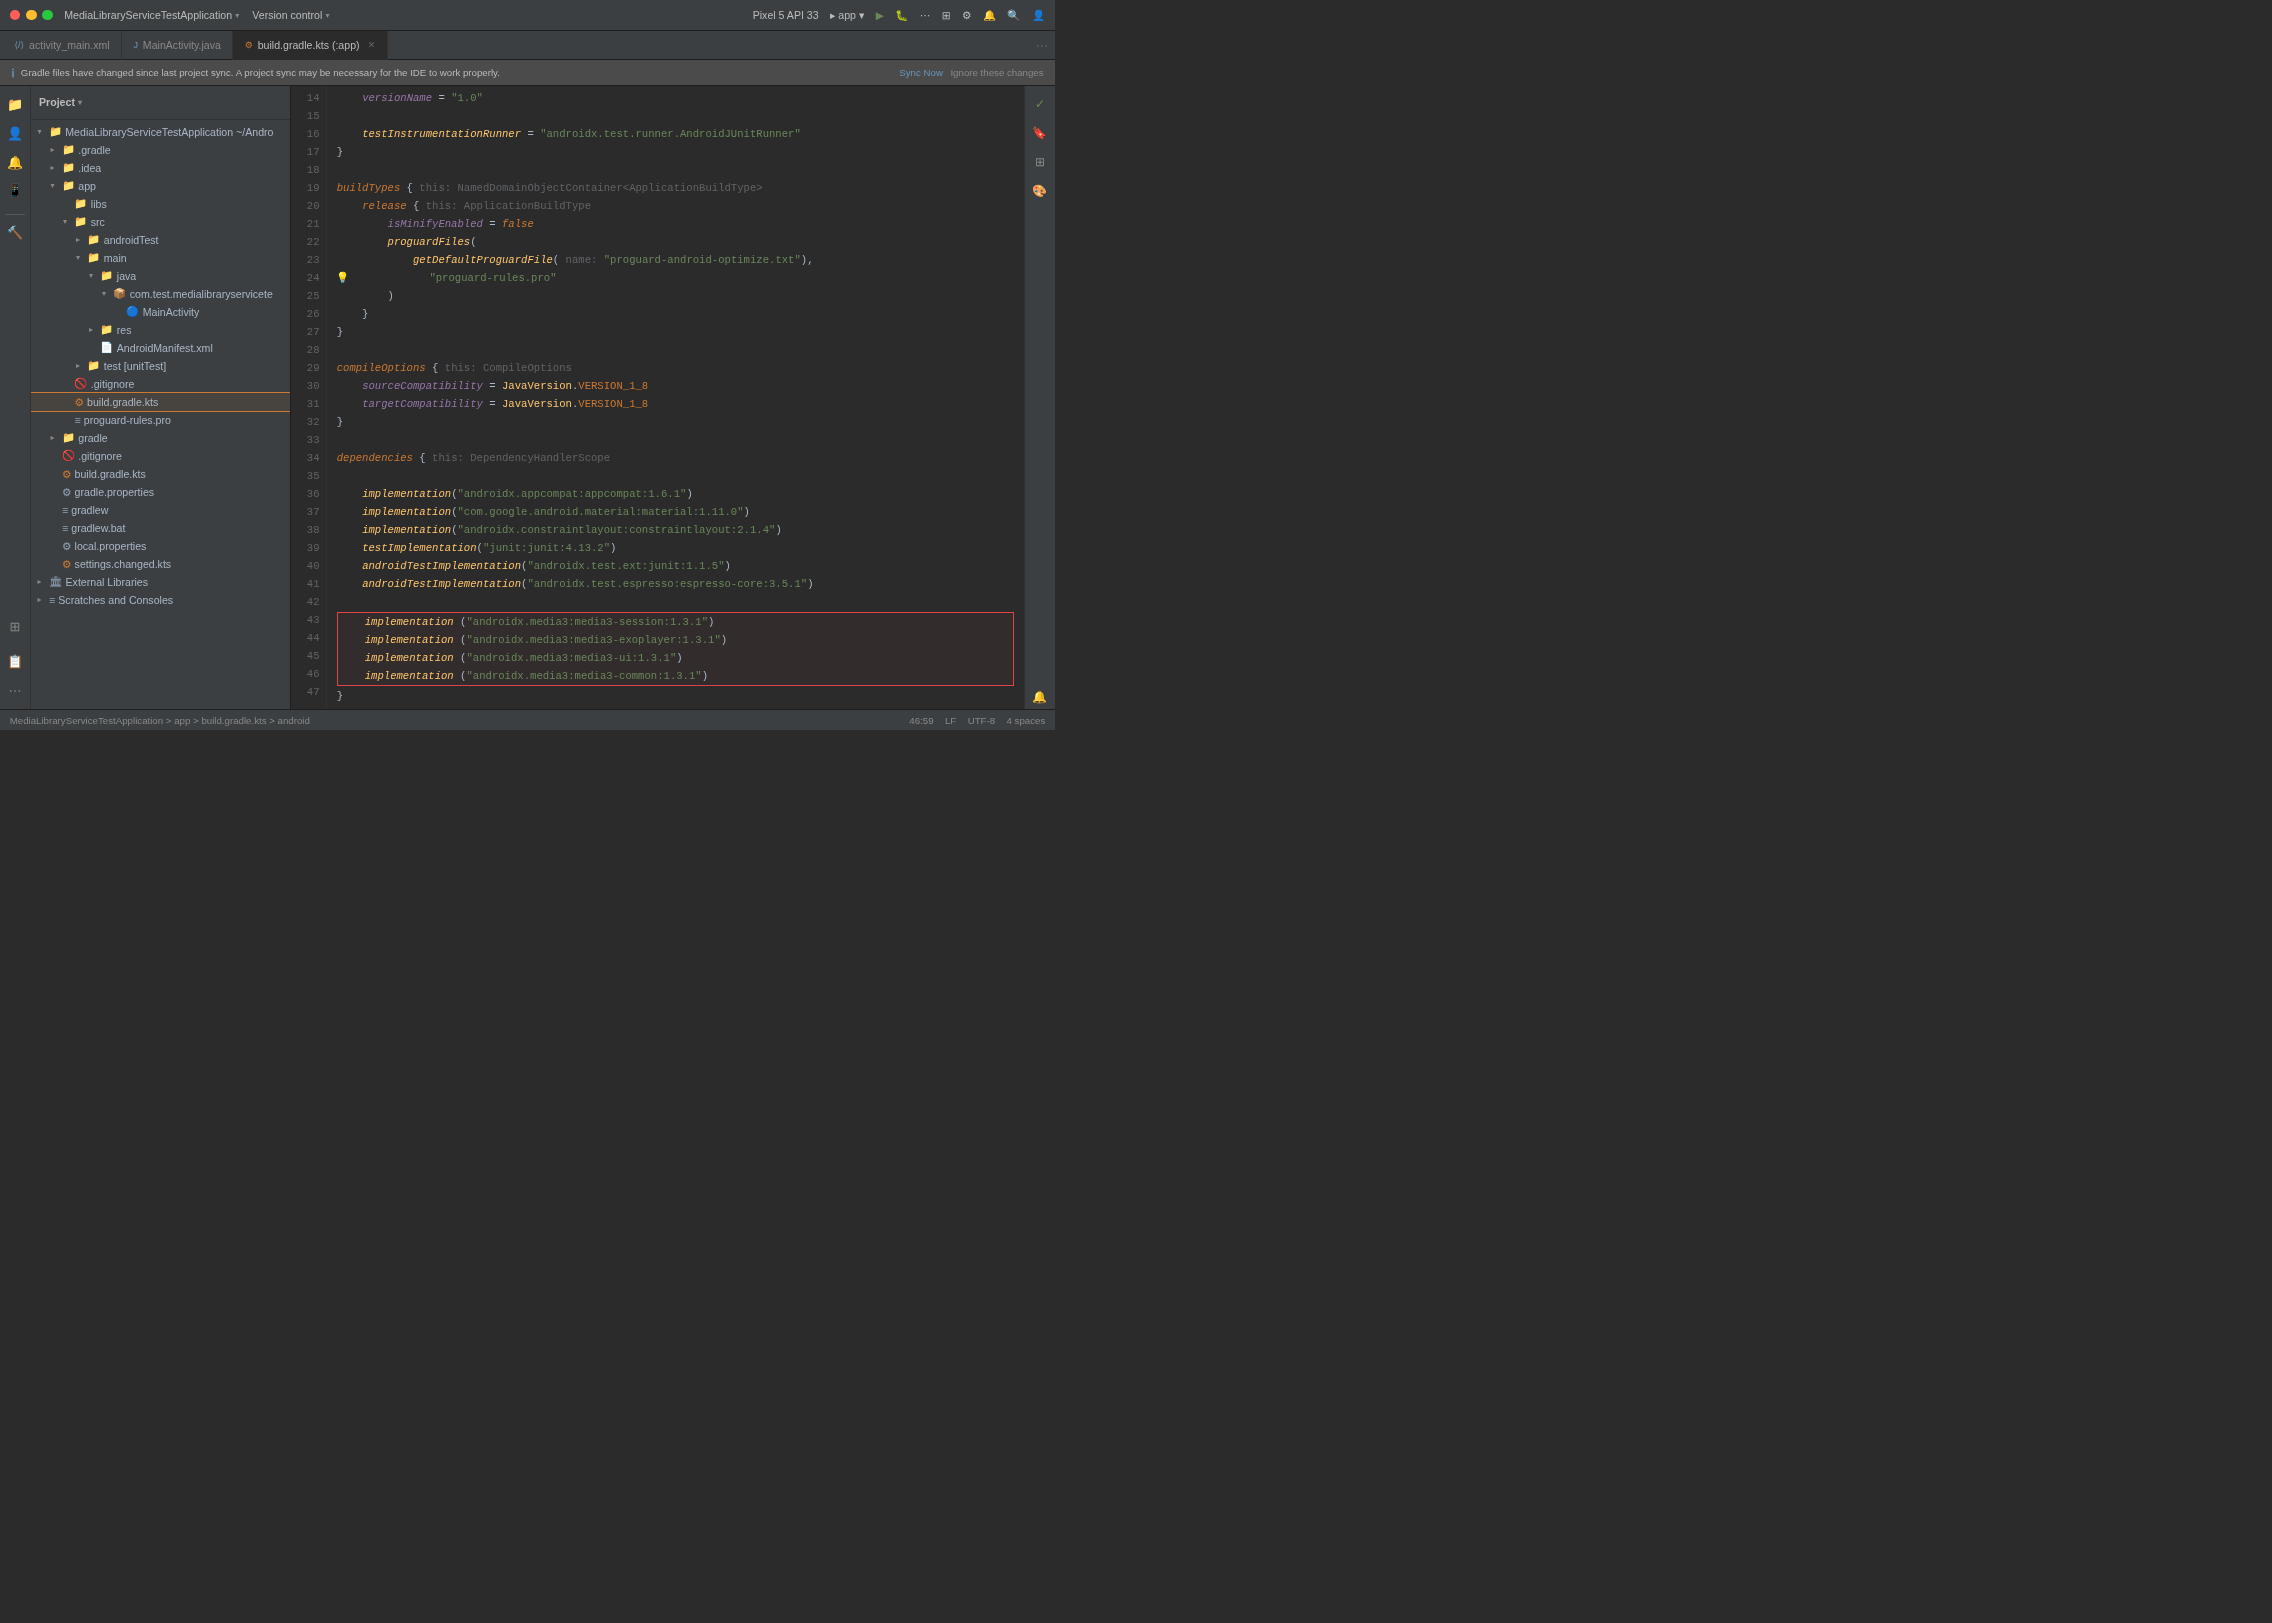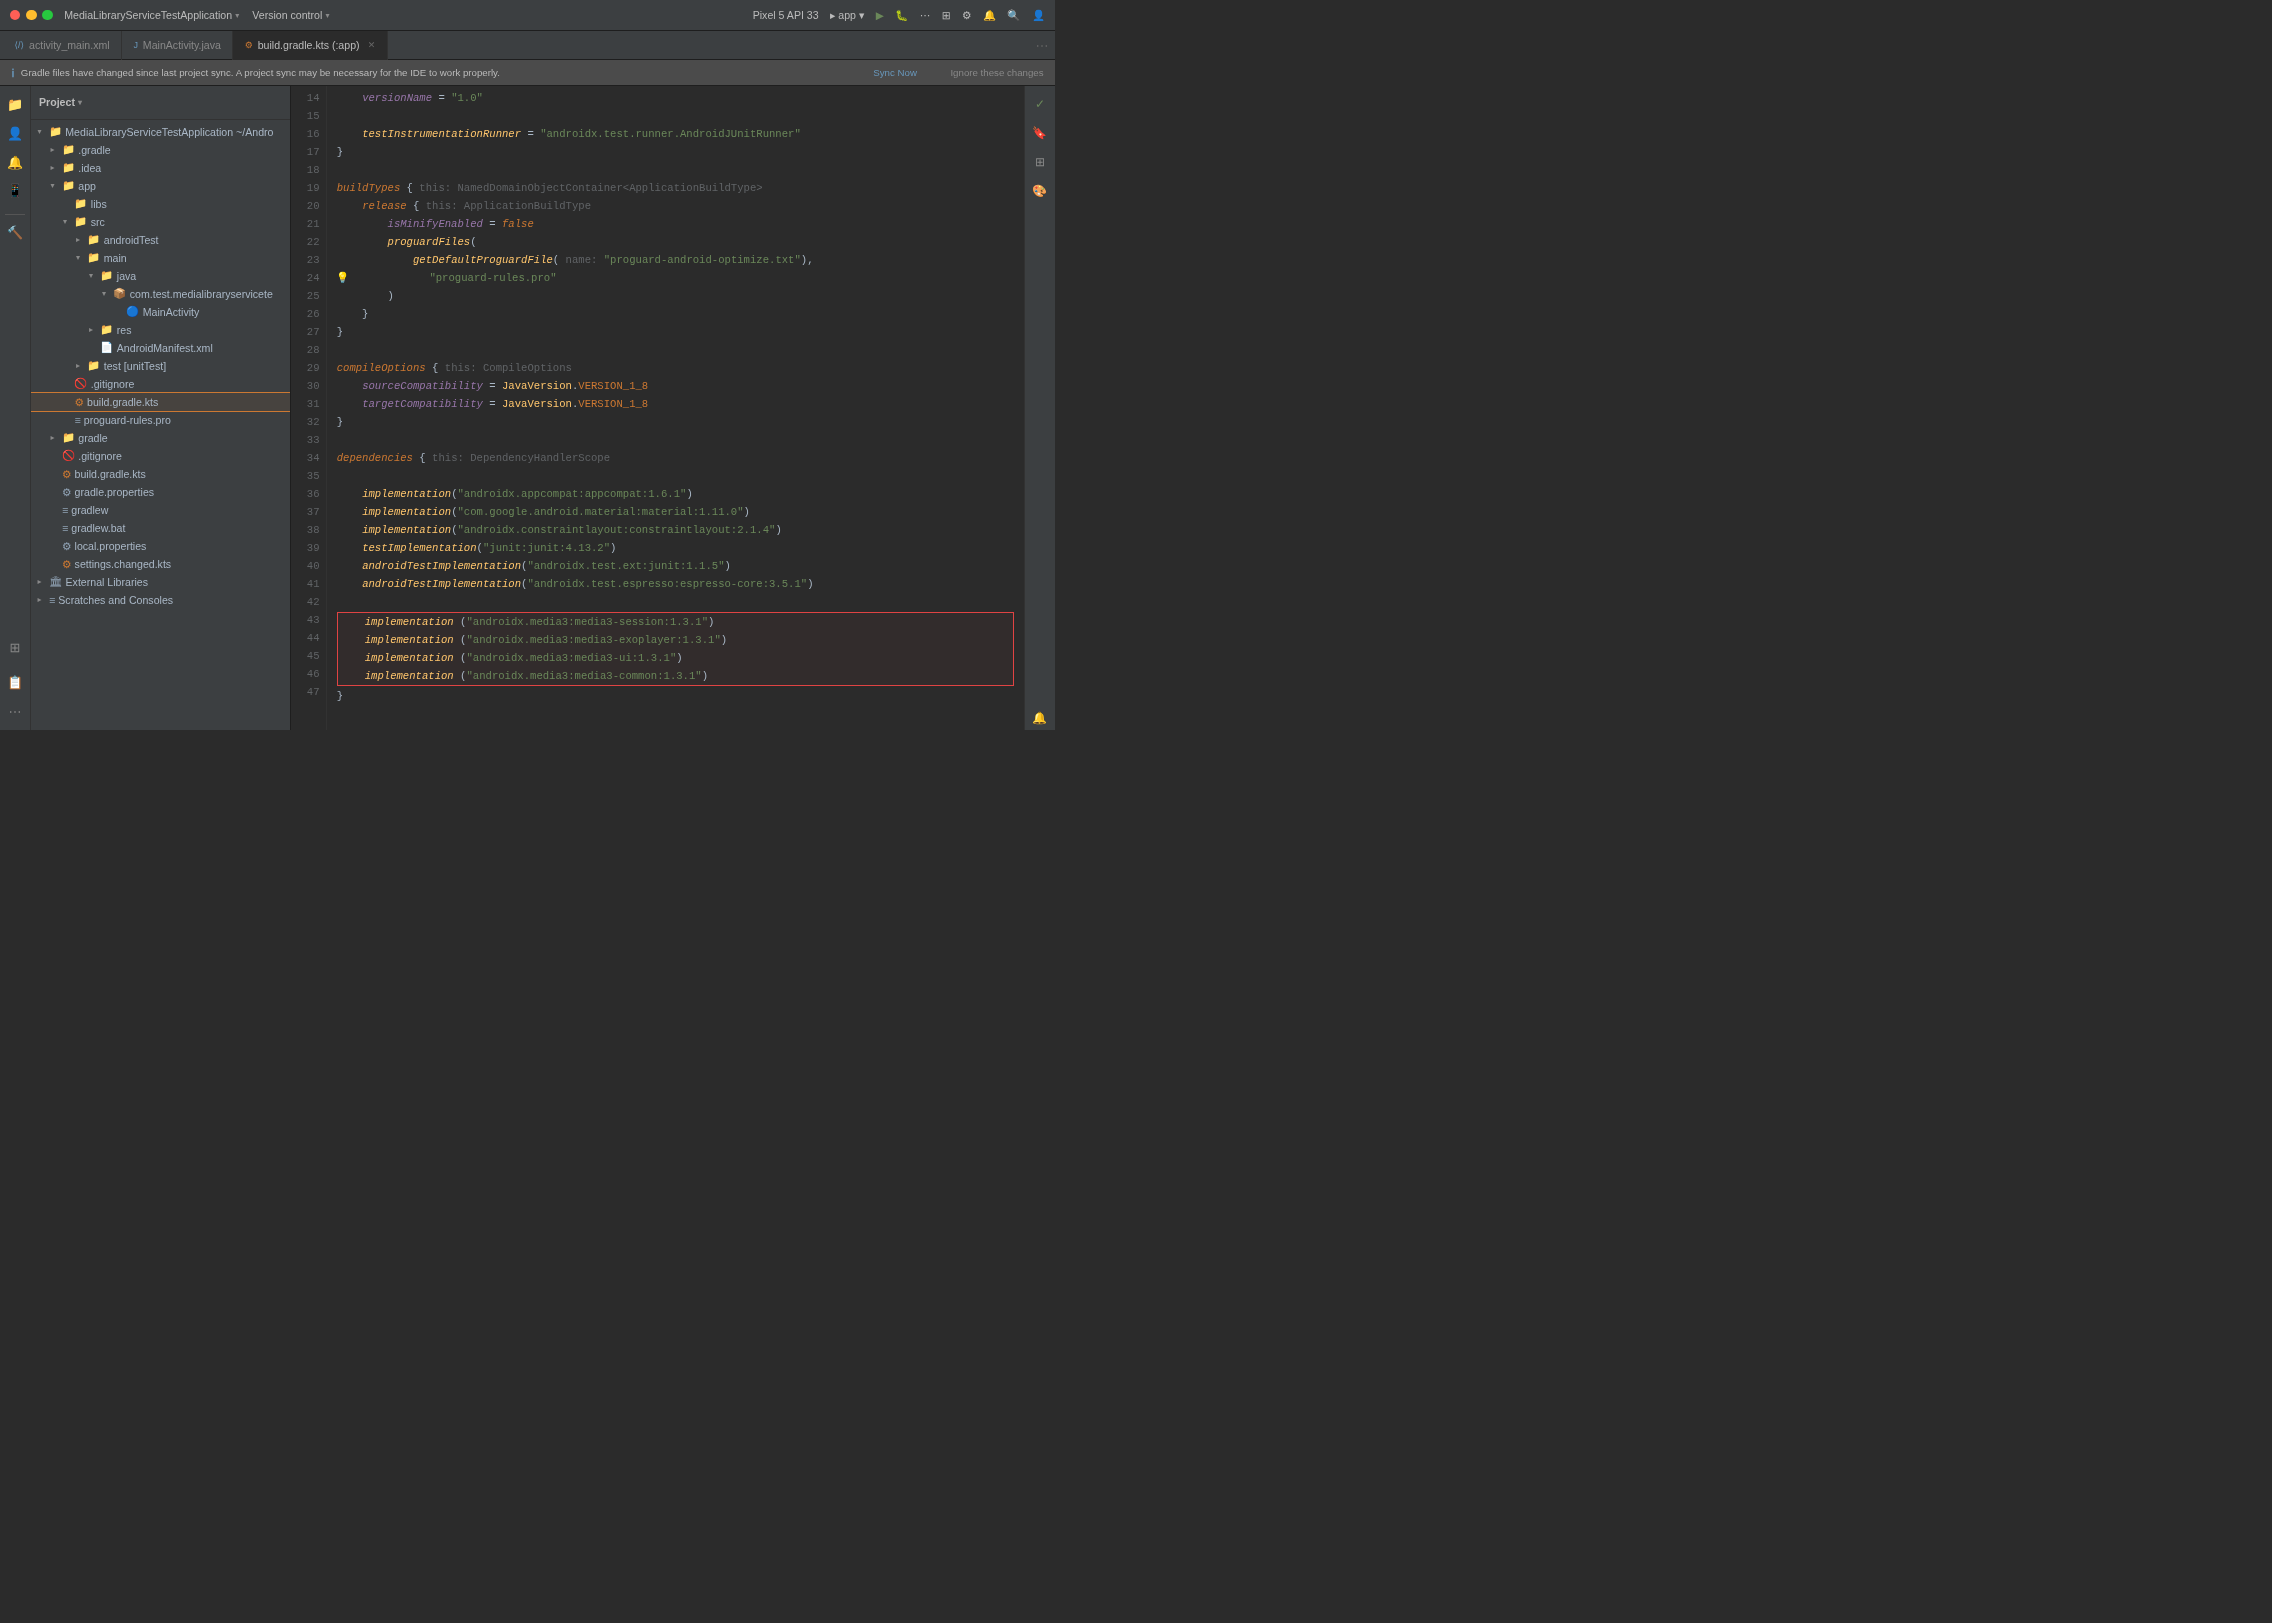--- a/index.html
+++ b/index.html
@@ -110,21 +110,21 @@
       flex-shrink: 0;
       gap: 6.5px;
       border-bottom: 0.8px solid #1e1e1e;
     }
     .notif-icon { color: #6897bb; font-weight: bold; font-size: 11.4px; }
     .notif-text { flex: 1; }
     .notif-btn {
       color: #6897bb;
       cursor: pointer;
       font-size: 9.7px;
-      margin-left: 27px;
+      margin-left: 1px;
     }
     .notif-btn:last-child { color: #888; }
     
     .main-content {
       display: flex;
       flex: 1;
       overflow: hidden;
     }
     
     .sidebar-icons {
@@ -569,15 +569,24 @@
 
     <div class="right-sidebar">
       <div class="right-sidebar-icon" style="color:#6a8759;">✓</div>
       <div class="right-sidebar-icon">🔖</div>
       <div class="right-sidebar-icon">⊞</div>
       <div class="right-sidebar-icon">🎨</div>
       <div class="right-sidebar-icon" style="margin-top:auto;">🔔</div>
     </div>
   </div>
 
+  <div class="status-bar">
+    <span>MediaLibraryServiceTestApplication &gt; app &gt; build.gradle.kts &gt; android</span>
+    <div class="status-bar-right">
+      <span>46:59</span>
+      <span>LF</span>
+      <span>UTF-8</span>
+      <span>4 spaces</span>
+    </div>
+  </div>
 
 </div>
 
 
 </body></html>

